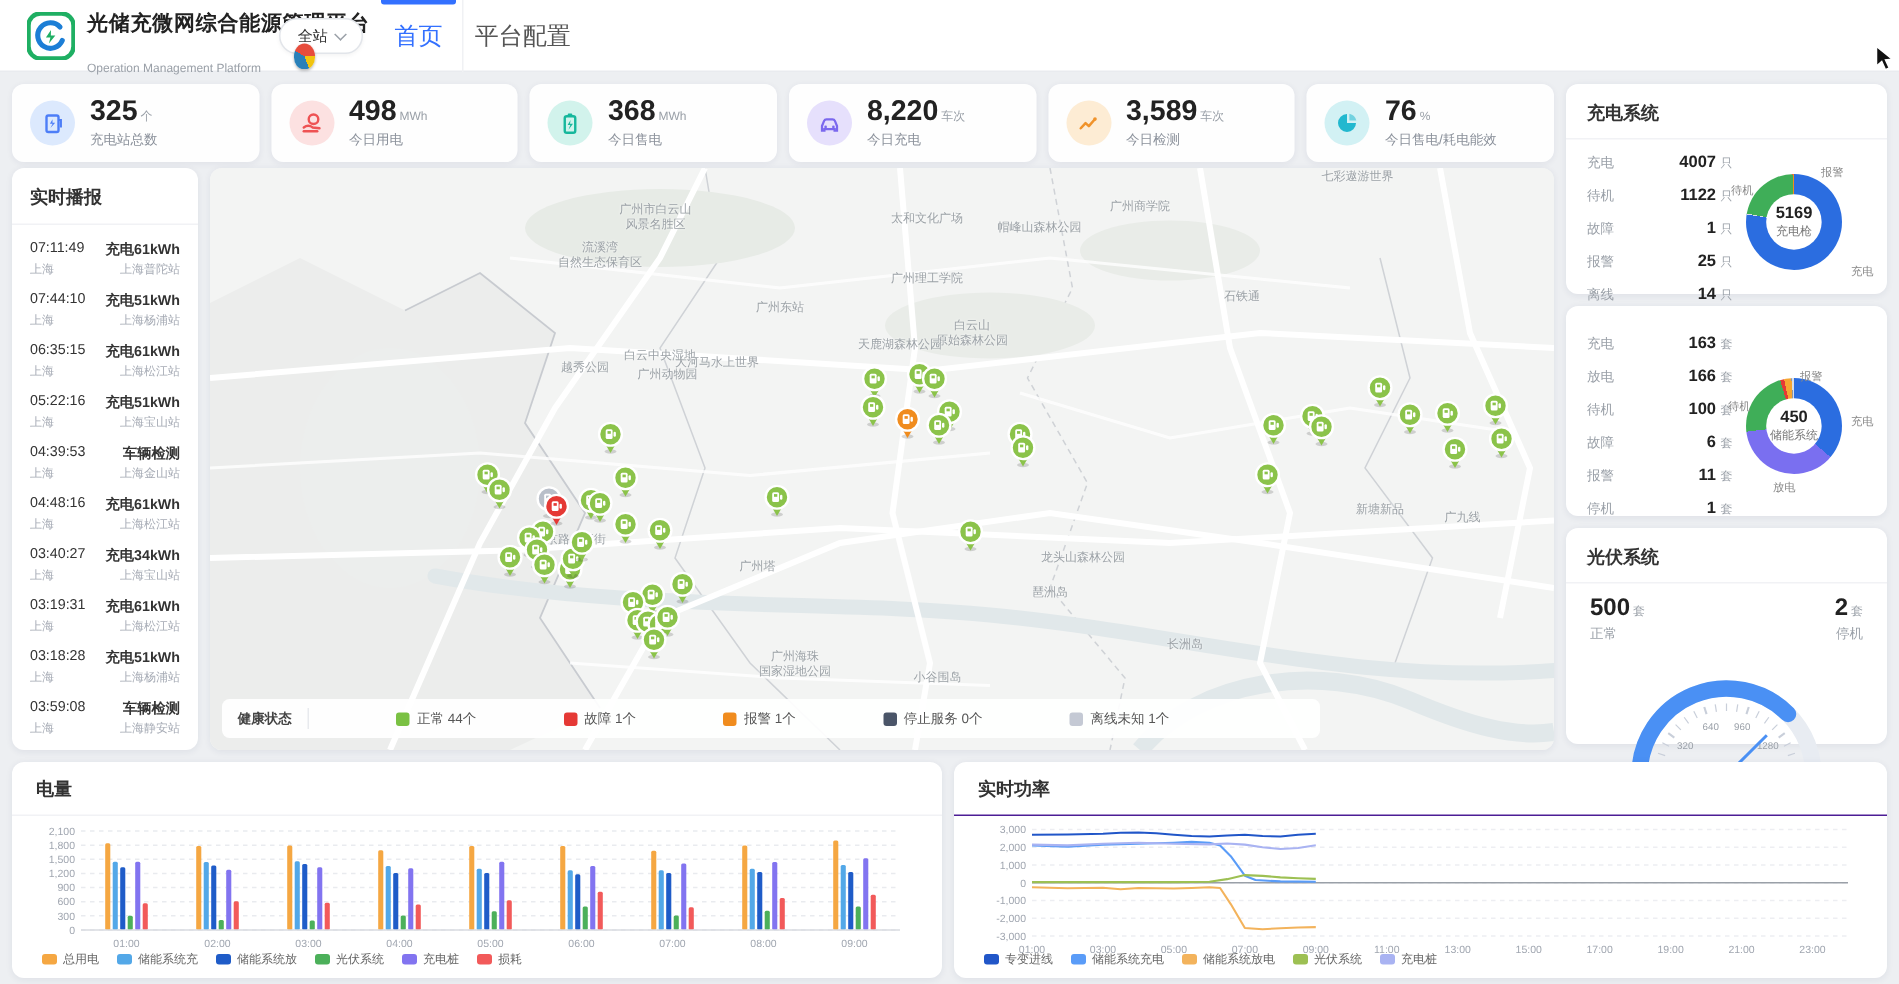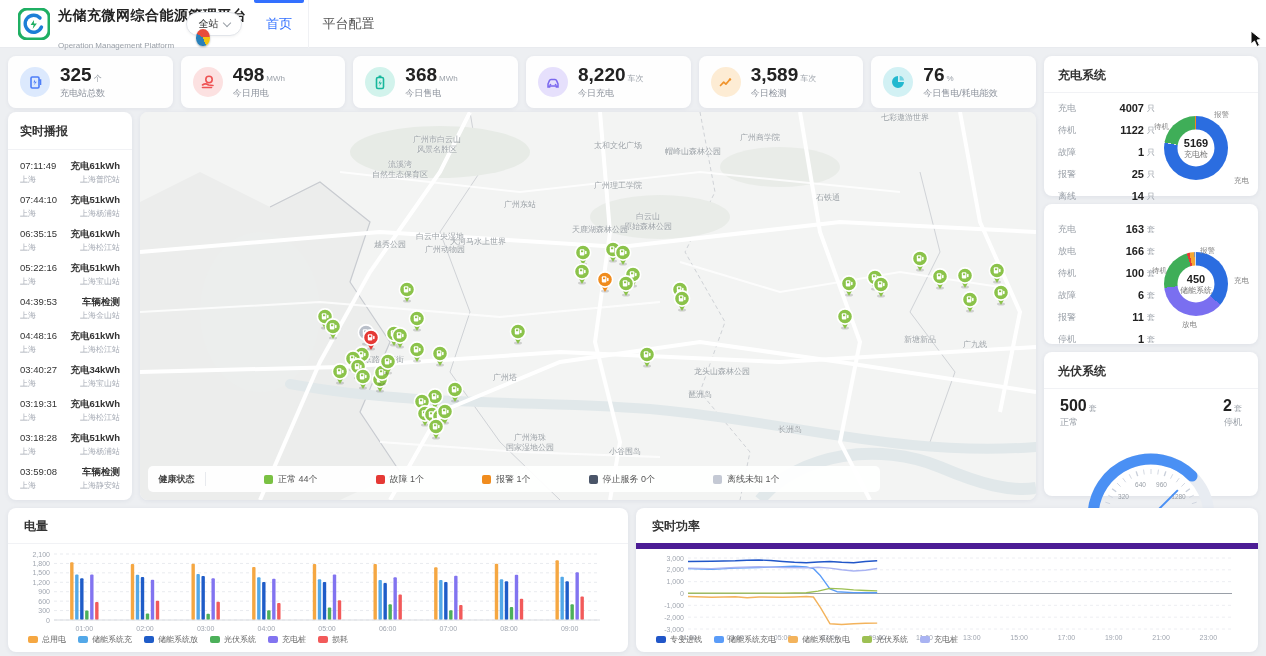--- a/index.html
+++ b/index.html
@@ -10,21 +10,21 @@
   
   .header { position:absolute; top:0; left:0; width:1266px; height:48px; background:#fff; border-bottom:1px solid #e9ebef; z-index:30; }
   .logo { position:absolute; left:18px; top:8px; width:32px; height:32px; }
   .brand { position:absolute; left:58px; top:7px; }
   .brand .t { font-size:14px; font-weight:bold; color:#222; letter-spacing:.5px; }
   .brand .s { font-size:8px; color:#9aa0a8; margin-top:16px; }
   .site-select { position:absolute; left:186px; top:12px; width:56px; height:24px; border:1px solid #e2e5ea; border-radius:13px; background:#fff; display:flex; align-items:center; justify-content:center; gap:5px; font-size:10px; color:#333; box-shadow:0 1px 3px rgba(0,0,0,.05); }
   .chev { width:6px; height:6px; border-right:1.2px solid #9aa0a8; border-bottom:1.2px solid #9aa0a8; transform:rotate(45deg); margin-top:-3px; }
   .orb { position:absolute; left:196px; top:29px; width:14px; height:17px; border-radius:50% 50% 45% 45%; background:conic-gradient(#e74c3c 0 90deg,#f1c40f 90deg 160deg,#2980b9 160deg 300deg,#e74c3c 300deg); box-shadow:0 1px 2px rgba(0,0,0,.3); z-index:31; }
   .tabs { position:absolute; left:250px; top:0; height:48px; display:flex; }
-  .tab { width:58px; height:48px; display:flex; align-items:center; justify-content:center; font-size:13px; color:#555; position:relative; cursor:pointer; }
+  .tab { width:58px; height:48px; display:flex; align-items:center; justify-content:center; font-size:16px; color:#555; position:relative; cursor:pointer; }
   .tab.cfg { width:80px; }
   .tab.active { color:#3370ff; }
   .tab.active::before { content:""; position:absolute; top:0; left:4px; right:4px; height:3px; background:#3370ff; border-radius:0 0 2px 2px; }
   .tab + .tab { border-left:1px solid #f0f1f4; }
   .user { position:absolute; right:14px; top:0; height:48px; display:flex; align-items:center; gap:6px; font-size:11px; color:#444; }
 
   
   .kpi-row { position:absolute; left:8px; top:56px; width:1028px; display:flex; gap:8px;justify-content:center; }
   .kpi { flex:1; height:52px; background:rgba(255,255,255,.92); border-radius:8px; box-shadow:0 1px 4px rgba(30,40,80,.06); display:flex; align-items:center; padding:0 12px; gap:10px; }
   .kpi .ic { width:30px; height:30px; border-radius:50%; display:flex; align-items:center; justify-content:center; flex:none; }
@@ -1012,21 +1012,21 @@
           <span>充电桩</span>
         </div>
         <div class="leg">
           <span class="sw" style="background:#f25a5a"></span>
           <span>损耗</span>
         </div>
       </div>
   </div>
 
   <div class="panel" id="powercard">
-    <div class="ctitle" style="border-bottom:6px solid #4c1d95; padding-bottom:8px;">实时功率</div>
+    <div class="ctitle" style="border-bottom:1px solid #4c1d95; padding-bottom:8px;">实时功率</div>
     <div id="linechart"><svg width="600" height="90" style="margin:4px 0 0 8px;">
           <line x1="44" y1="76" x2="588" y2="76" stroke="#edeef2" stroke-width="1" stroke-dasharray="3 3"></line>
           <text x="40" y="78.5" font-size="7" fill="#a0a6b0" text-anchor="end">-3,000</text>
           <line x1="44" y1="64.16666666666667" x2="588" y2="64.16666666666667" stroke="#edeef2" stroke-width="1" stroke-dasharray="3 3"></line>
           <text x="40" y="66.66666666666667" font-size="7" fill="#a0a6b0" text-anchor="end">-2,000</text>
           <line x1="44" y1="52.33333333333333" x2="588" y2="52.33333333333333" stroke="#edeef2" stroke-width="1" stroke-dasharray="3 3"></line>
           <text x="40" y="54.83333333333333" font-size="7" fill="#a0a6b0" text-anchor="end">-1,000</text>
           <line x1="44" y1="40.5" x2="588" y2="40.5" stroke="#edeef2" stroke-width="1" stroke-dasharray="3 3"></line>
           <text x="40" y="43" font-size="7" fill="#a0a6b0" text-anchor="end">0</text>
           <line x1="44" y1="28.666666666666664" x2="588" y2="28.666666666666664" stroke="#edeef2" stroke-width="1" stroke-dasharray="3 3"></line>

